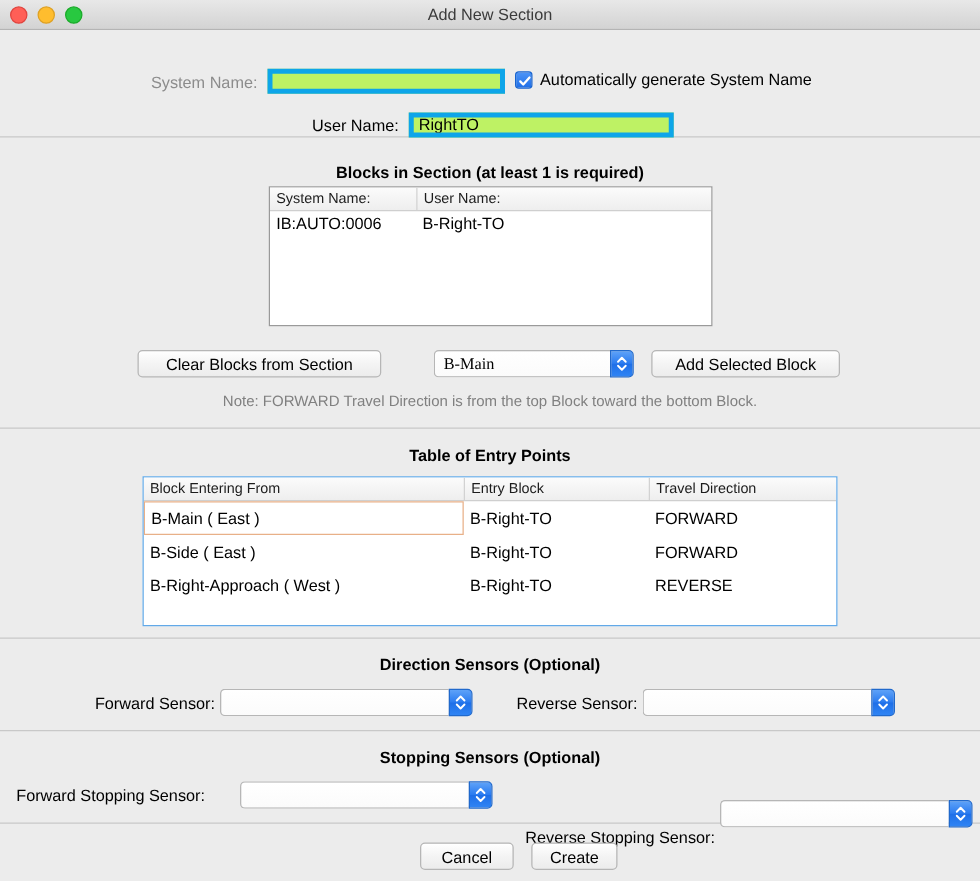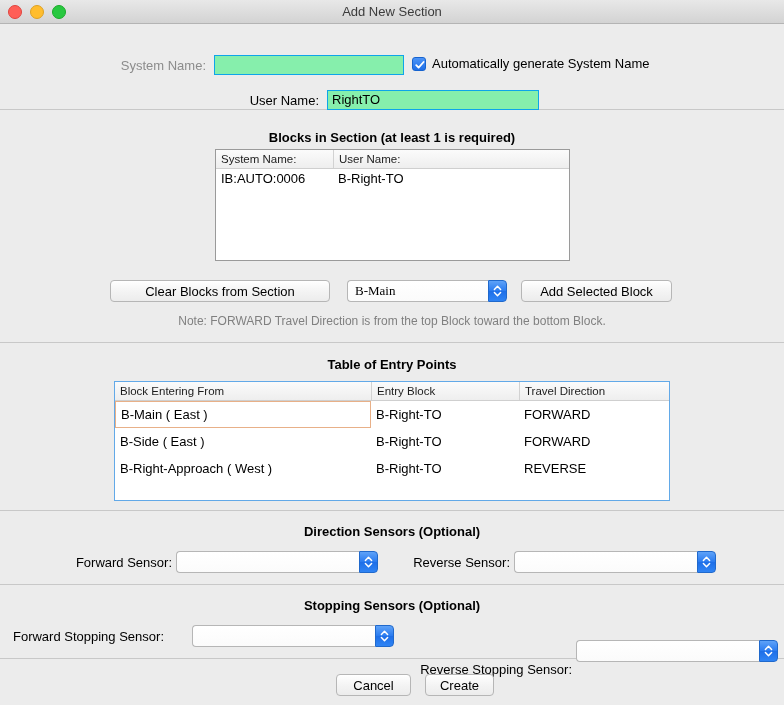--- a/index.html
+++ b/index.html
@@ -68,22 +68,22 @@
     align-items: center;
   }
 
   
   .field-label {
     font-size: 13px;
     text-align: right;
   }
   .field-label.dim { color: #8c8c8c; }
   .textfield {
-    background: #86efac;
-    border: 1px solid #0ea5e9;
+    background: #bef264;
+    border: 4px solid #0ea5e9;
     height: 20px;
     line-height: 20px;
     font-size: 13px;
     padding: 0 4px;
     box-sizing: border-box;
     color: #000;
   }
 
   
   .checkbox-wrap {
@@ -262,21 +262,21 @@
     <div class="thead">
       <div class="th" style="width:117px;">System Name:</div>
       <div class="th" style="width:236px;">User Name:</div>
     </div>
     <div class="tr" style="height:19px; line-height:19px;">
       <div class="td" style="width:117px;">IB:AUTO:0006</div>
       <div class="td" style="width:236px;">B-Right-TO</div>
     </div>
   </div>
 
-  <div class="btn" style="position:absolute; left:110px; top:170px; width:220px;">Clear Blocks from Section</div>
+  <div class="btn" style="position:absolute; left:110px; top:170px; width:195px;">Clear Blocks from Section</div>
 
   <div class="combo" style="position:absolute; left:347px; top:170px; width:160px;">
     <div class="combo-text">B-Main</div>
     <div class="combo-arrow">
       <svg width="9" height="14" viewBox="0 0 9 14" aria-hidden="true">
         <path d="M1.4 5.4 L4.5 2.2 L7.6 5.4" stroke="#ffffff" stroke-width="1.5" fill="none" stroke-linecap="round" stroke-linejoin="round"></path>
         <path d="M1.4 8.6 L4.5 11.8 L7.6 8.6" stroke="#ffffff" stroke-width="1.5" fill="none" stroke-linecap="round" stroke-linejoin="round"></path>
       </svg>
     </div>
   </div>

